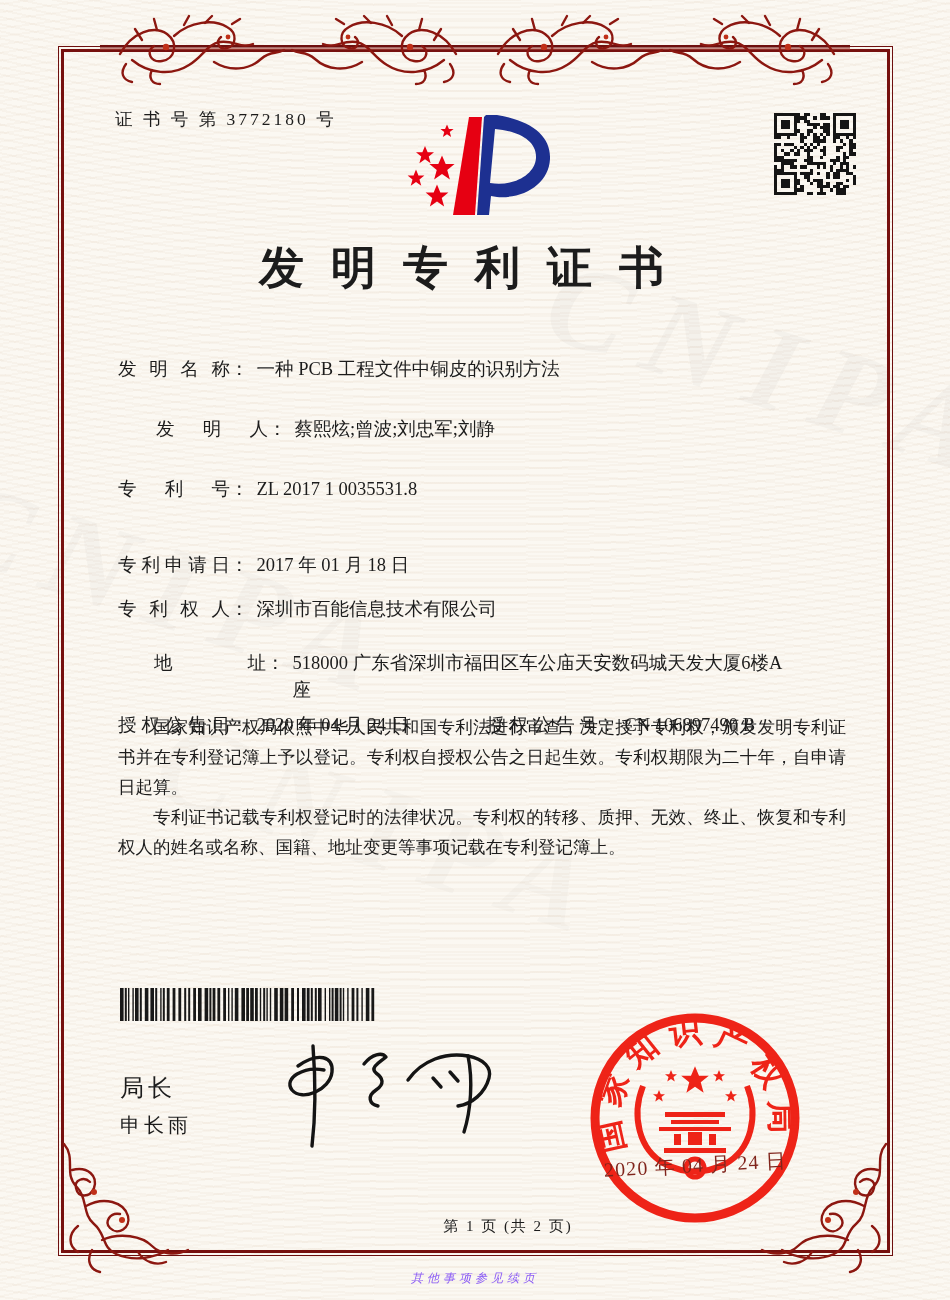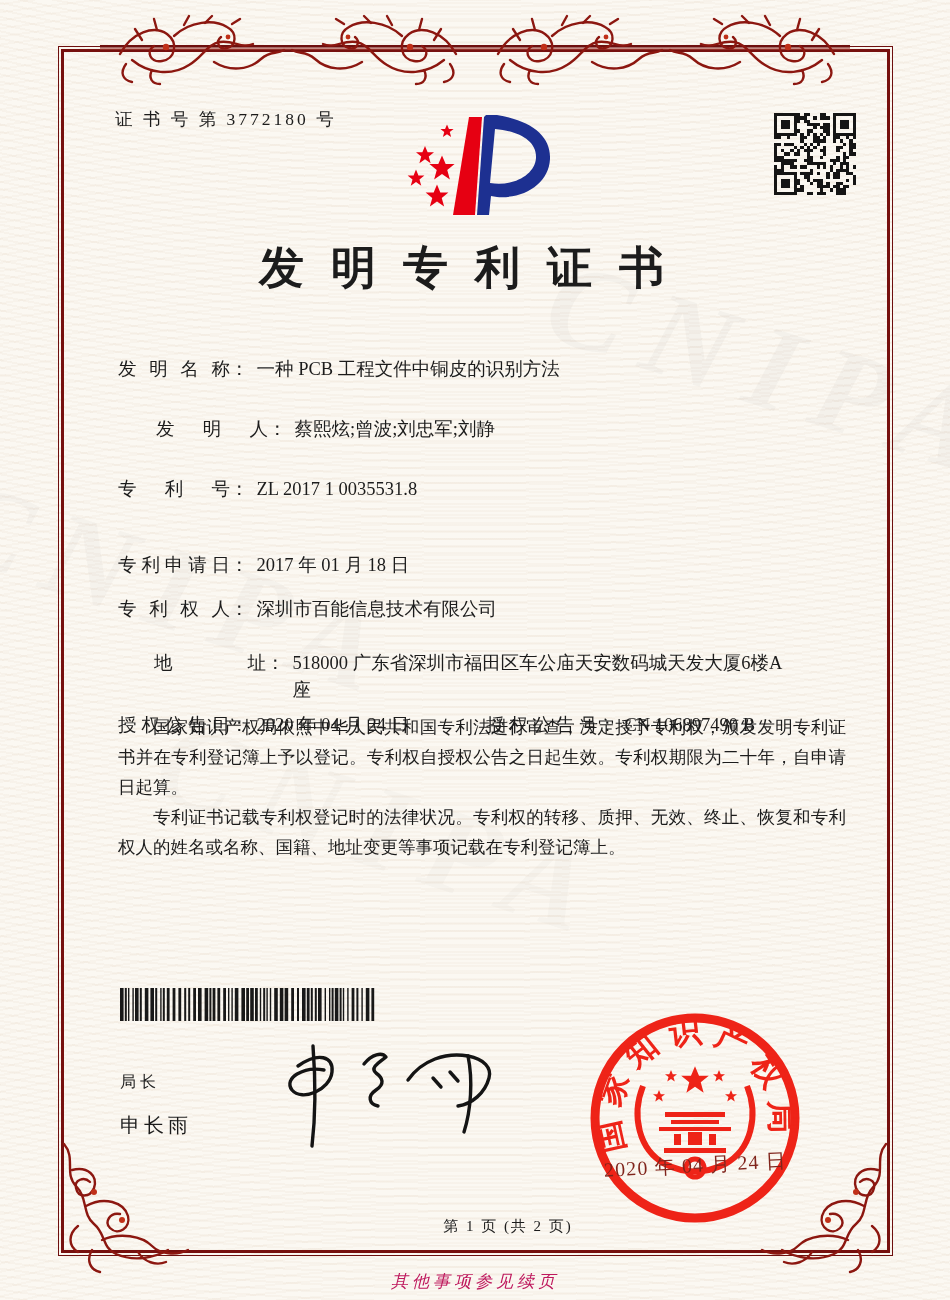--- a/index.html
+++ b/index.html
@@ -35,26 +35,26 @@
   .frow{position:absolute;left:3px;font-size:18.5px;line-height:27px;white-space:nowrap;}
   .frow .lab{display:inline-block;width:112px;text-align:justify;text-align-last:justify;vertical-align:top;}
   .frow .colon{display:inline-block;vertical-align:top;margin-right:8px;}
   .frow .val{display:inline-block;vertical-align:top;}
   .frow.wrap{white-space:normal;}
   .frow.wrap .val{width:505px;}
   .pair2{position:absolute;left:368px;top:0;white-space:nowrap;}
   .body-text{position:absolute;left:118px;top:712px;width:728px;font-size:17.5px;line-height:30px;text-align:justify;}
   .body-text p{margin:0;text-indent:2em;}
   .barcode{position:absolute;left:120px;top:988px;width:256px;height:33px;}
-  .sig-title{position:absolute;left:120px;top:1072px;font-size:16px;letter-spacing:4px;font-family:"Liberation Sans","DejaVu Sans",sans-serif;}
+  .sig-title{position:absolute;left:120px;top:1072px;font-size:24px;letter-spacing:4px;font-family:"Liberation Sans","DejaVu Sans",sans-serif;}
   .sig-name{position:absolute;left:120px;top:1112px;font-size:20px;letter-spacing:4px;font-family:"Liberation Sans","DejaVu Sans",sans-serif;}
   .signature{position:absolute;left:268px;top:1040px;}
   .seal{position:absolute;left:585px;top:1008px;}
   .page-info{position:absolute;left:0;top:1217px;width:950px;text-align:center;font-size:15px;letter-spacing:2px;padding-left:33px;}
-  .footer-note{position:absolute;left:0;top:1270px;width:950px;text-align:center;font-size:17px;letter-spacing:4px;font-style:italic;color:#be185d;}
+  .footer-note{position:absolute;left:0;top:1270px;width:950px;text-align:center;font-size:12px;letter-spacing:4px;font-style:italic;color:#8b5cf6;}
 </style>
 </head>
 <body>
 
 <div class="guilloche"></div>
 
 <div class="watermark" style="left:540px;top:300px;">CNIPA</div>
 <div class="watermark" style="left:-60px;top:520px;opacity:.85;">CNIPA</div>
 <div class="watermark" style="left:150px;top:760px;opacity:.8;">CNIPA</div>
 

